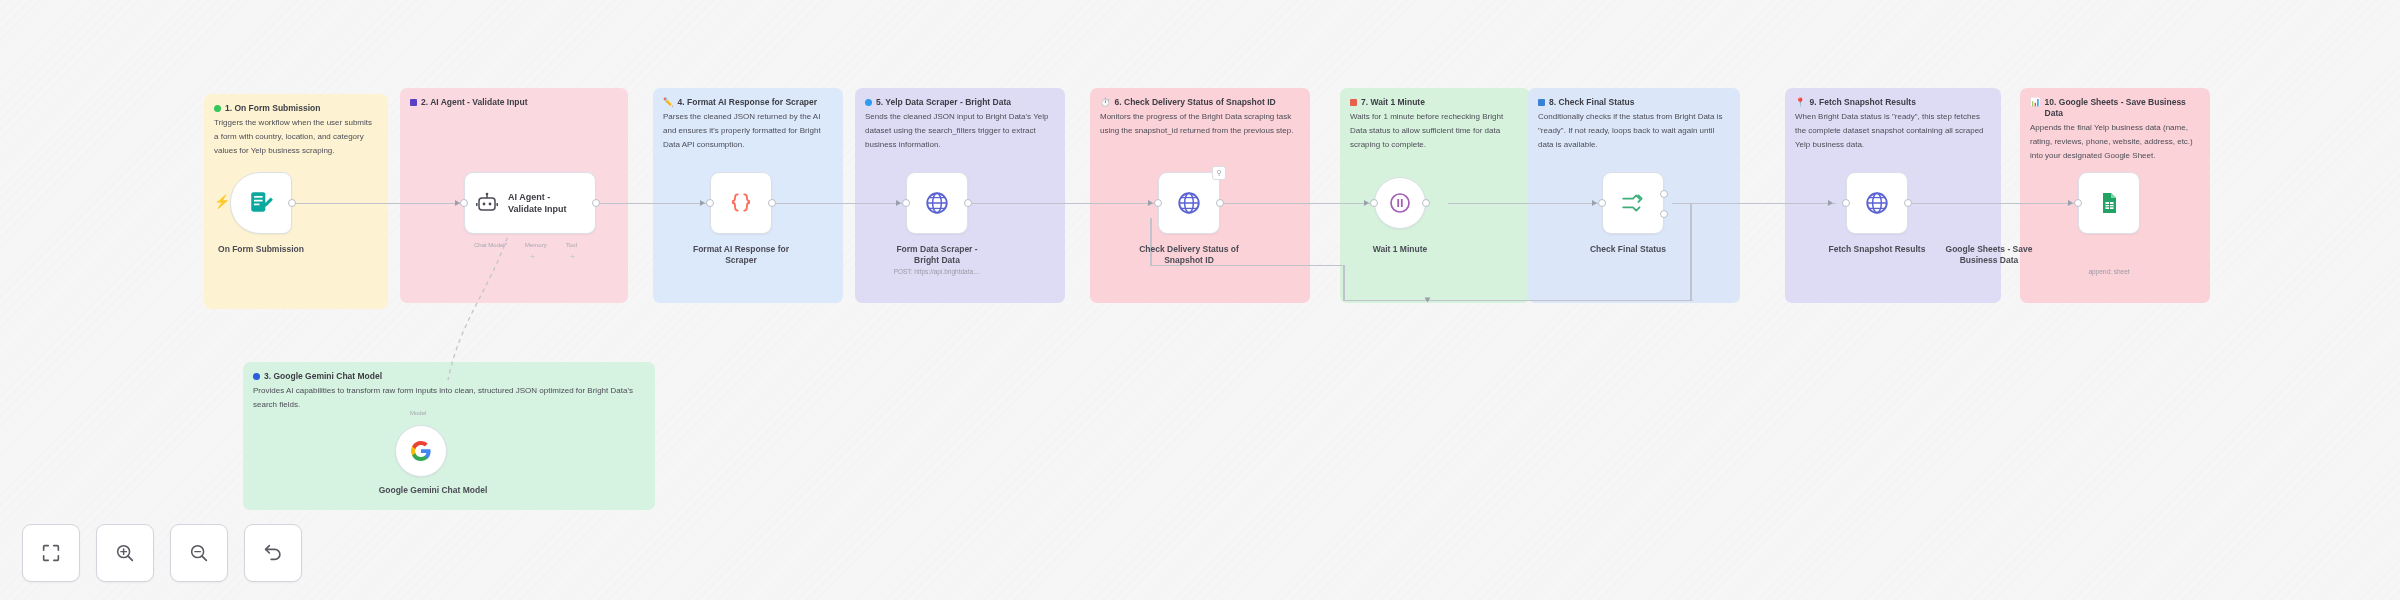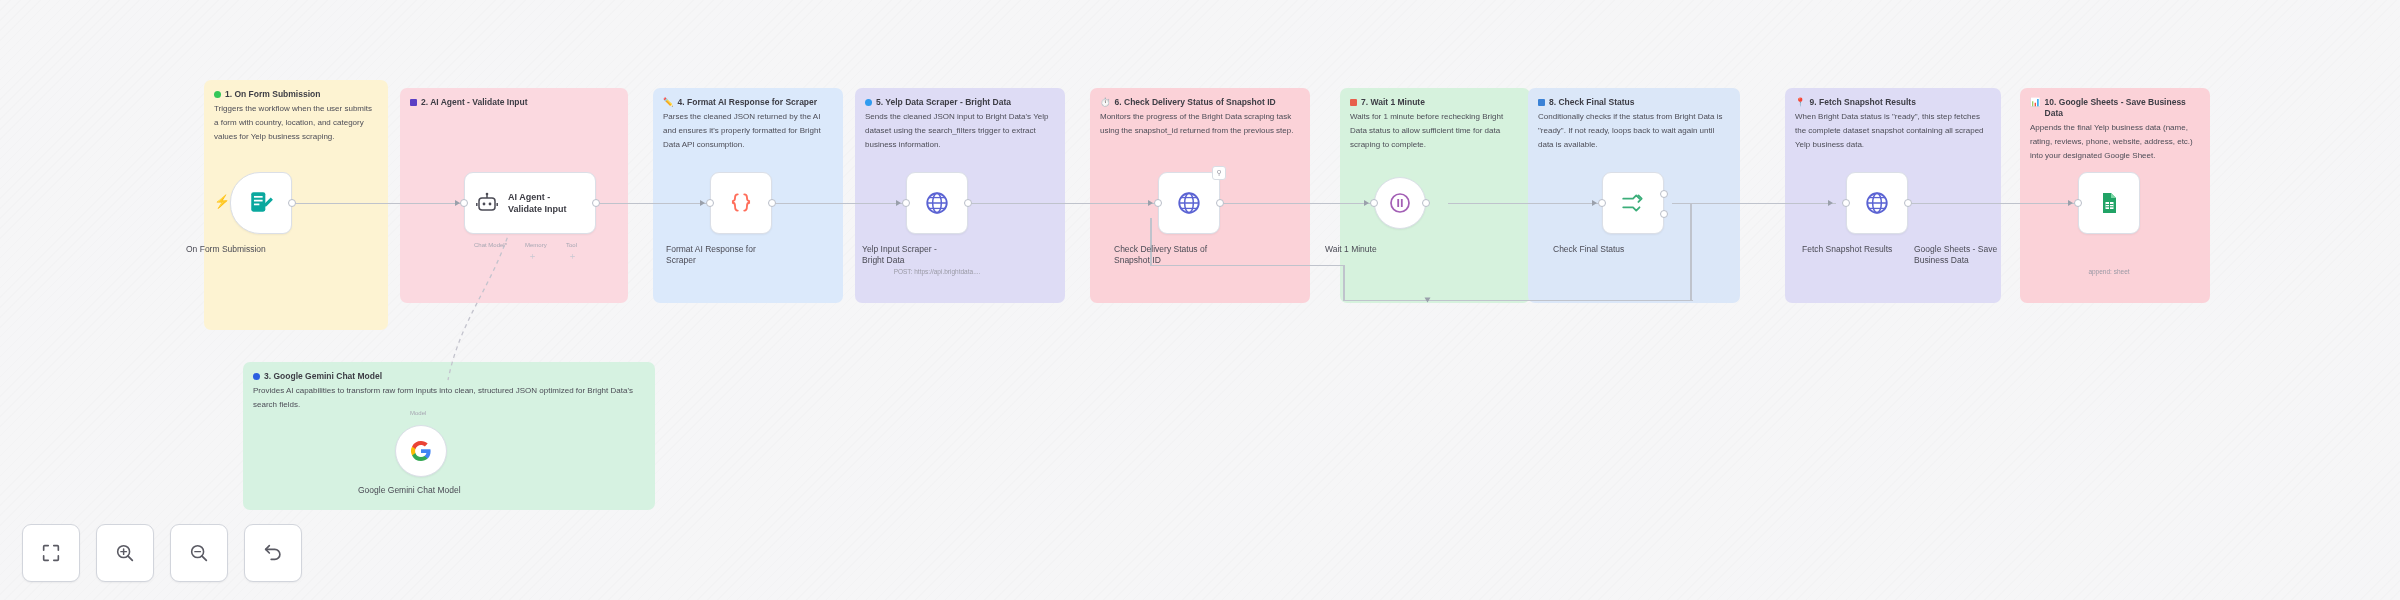--- a/index.html
+++ b/index.html
@@ -63,24 +63,24 @@
   .node.trigger{
     border-top-left-radius:30px;
     border-bottom-left-radius:30px;
   }
   .node.round{
     border-radius:50%;
     width:52px;height:52px;
   }
   .node-label{
     position:absolute;
-    text-align:left;
+    text-align:center;
     font-size:8.5px;
     line-height:11px;
-    font-weight:400;
+    font-weight:700;
     color:#4b4b55;
     width:150px;
     z-index:6;
   }
   .node-sub{
     position:absolute;
     text-align:center;
     font-size:6.5px;
     line-height:8px;
     color:#9a9aa5;
@@ -128,21 +128,21 @@
     display:flex;align-items:center;justify-content:center;
     box-shadow:0 1px 2px rgba(0,0,0,0.05);
     cursor:pointer;
   }
 </style>
 </head>
 <body>
 
 <div id="canvas">
 
-  <div class="sticky" style="left:204px;top:80px;width:184px;height:250px;background:#fdf3d2;">
+  <div class="sticky" style="left:204px;top:94px;width:184px;height:215px;background:#fdf3d2;">
     <div class="st-title">
       <span class="dot" style="background:#34c759;"></span>
       <span>1. On Form Submission</span>
     </div>
     <div class="st-body">Triggers the workflow when the user submits a form with country, location, and category values for Yelp business scraping.</div>
   </div>
 
   <div class="sticky" style="left:400px;top:88px;width:228px;height:215px;background:#fbd9e0;">
     <div class="st-title">
       <span class="sq" style="background:#5b3fc4;"></span>
@@ -316,21 +316,21 @@
       <circle cx="12" cy="12" r="9" fill="none" stroke="#5b63d3" stroke-width="1.7"></circle>
       <ellipse cx="12" cy="12" rx="4" ry="9" fill="none" stroke="#5b63d3" stroke-width="1.4"></ellipse>
       <line x1="3" y1="12" x2="21" y2="12" stroke="#5b63d3" stroke-width="1.4"></line>
       <line x1="4.5" y1="7" x2="19.5" y2="7" stroke="#5b63d3" stroke-width="1.2"></line>
       <line x1="4.5" y1="17" x2="19.5" y2="17" stroke="#5b63d3" stroke-width="1.2"></line>
     </svg>
   </div>
   <div class="port" style="left:902px;top:199px;"></div>
   <div class="port" style="left:964px;top:199px;"></div>
   <div class="node-label" style="left:862px;top:244px;">
-    <span>Yelp Input Scraper -</span><br><span>Bright Data</span>
+    <span>Form Data Scraper -</span><br><span>Bright Data</span>
   </div>
   <div class="node-sub" style="left:862px;top:268px;">POST: https://api.brightdata....</div>
 
   <div class="node" style="left:1158px;top:172px;">
     <svg width="26" height="26" viewBox="0 0 24 24">
       <circle cx="12" cy="12" r="9" fill="none" stroke="#5b63d3" stroke-width="1.7"></circle>
       <ellipse cx="12" cy="12" rx="4" ry="9" fill="none" stroke="#5b63d3" stroke-width="1.4"></ellipse>
       <line x1="3" y1="12" x2="21" y2="12" stroke="#5b63d3" stroke-width="1.4"></line>
       <line x1="4.5" y1="7" x2="19.5" y2="7" stroke="#5b63d3" stroke-width="1.2"></line>
       <line x1="4.5" y1="17" x2="19.5" y2="17" stroke="#5b63d3" stroke-width="1.2"></line>

